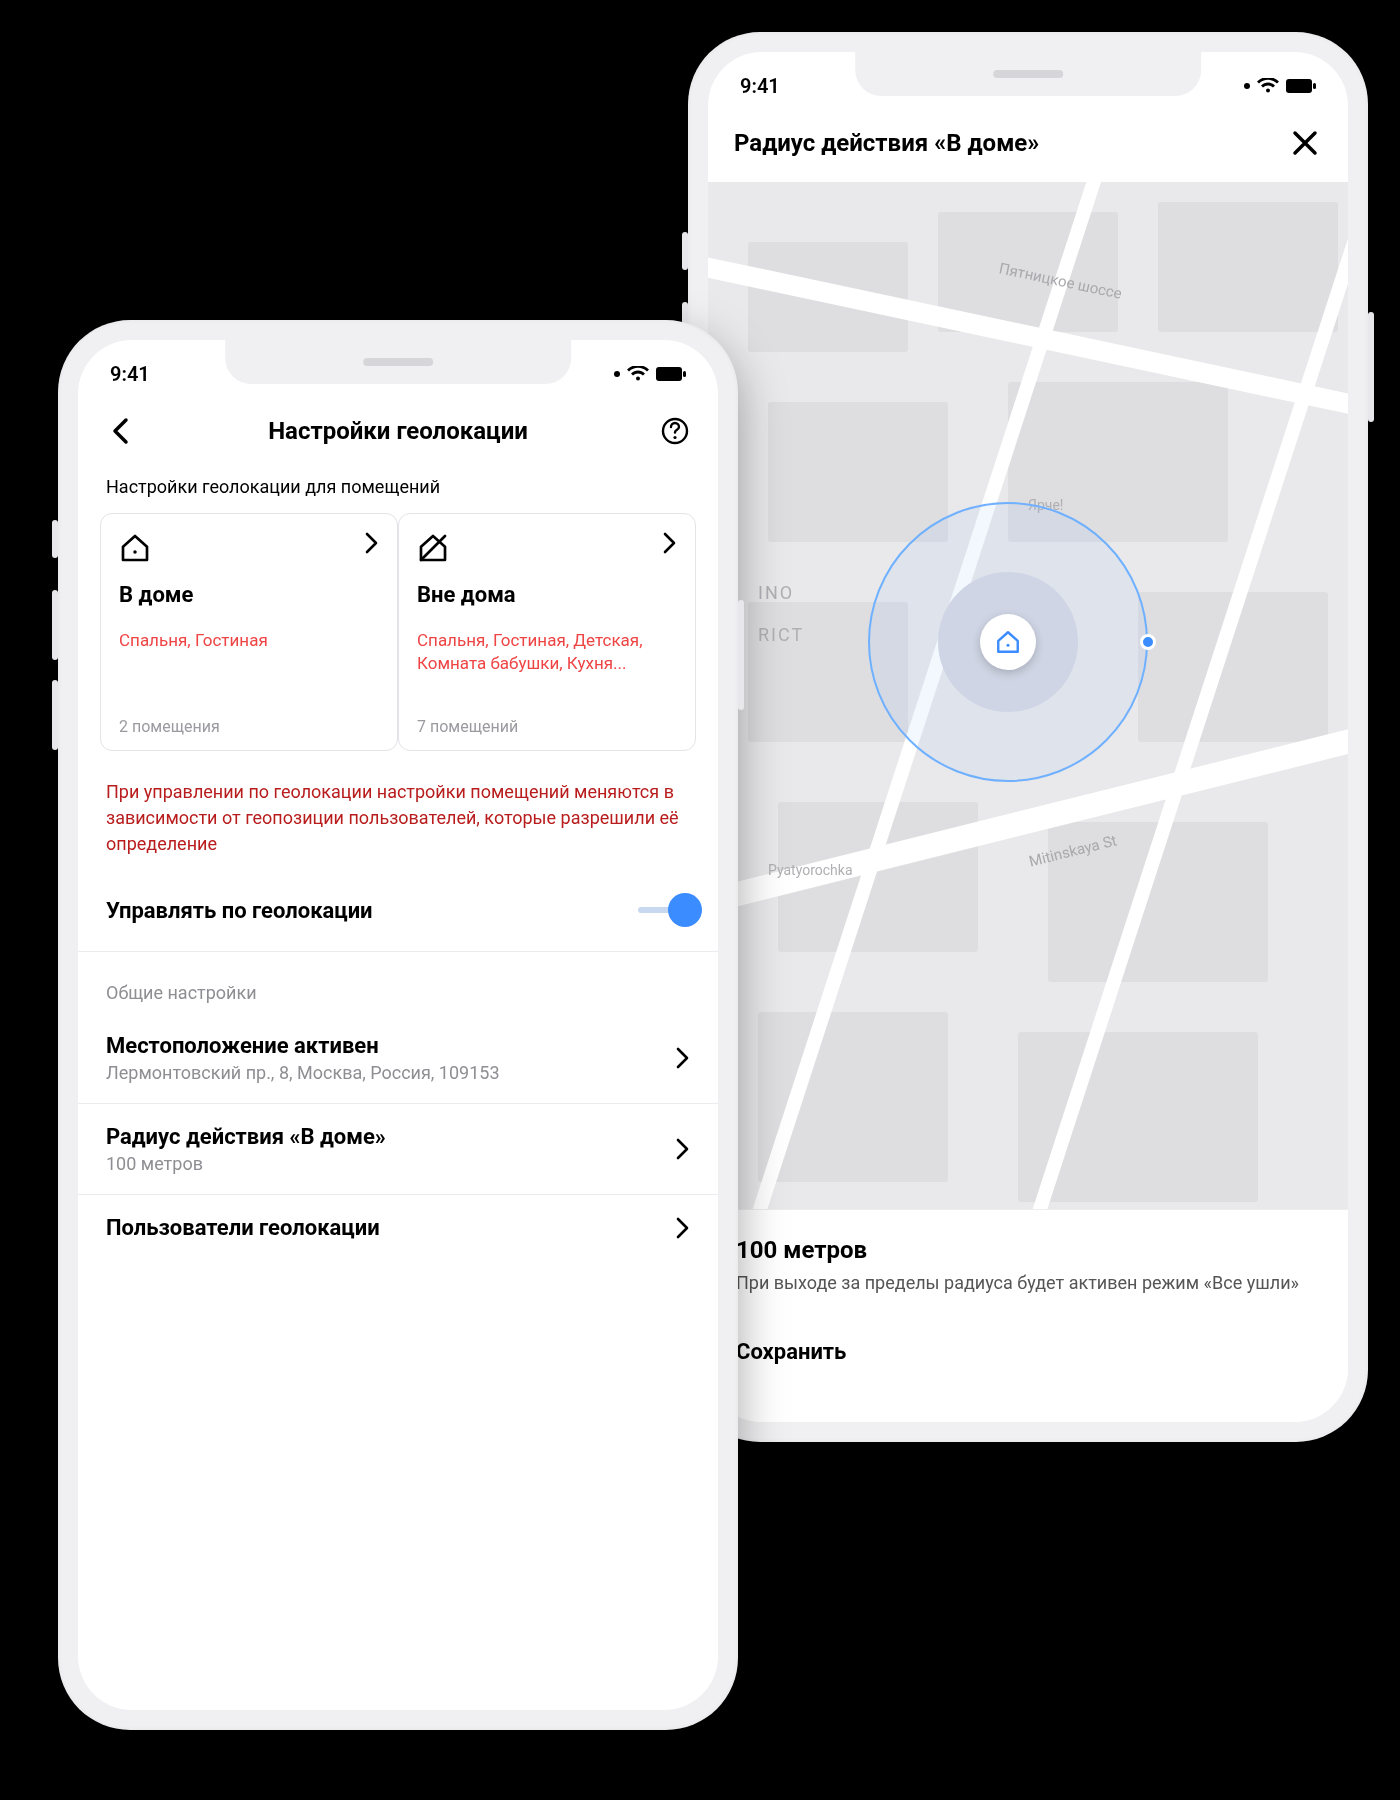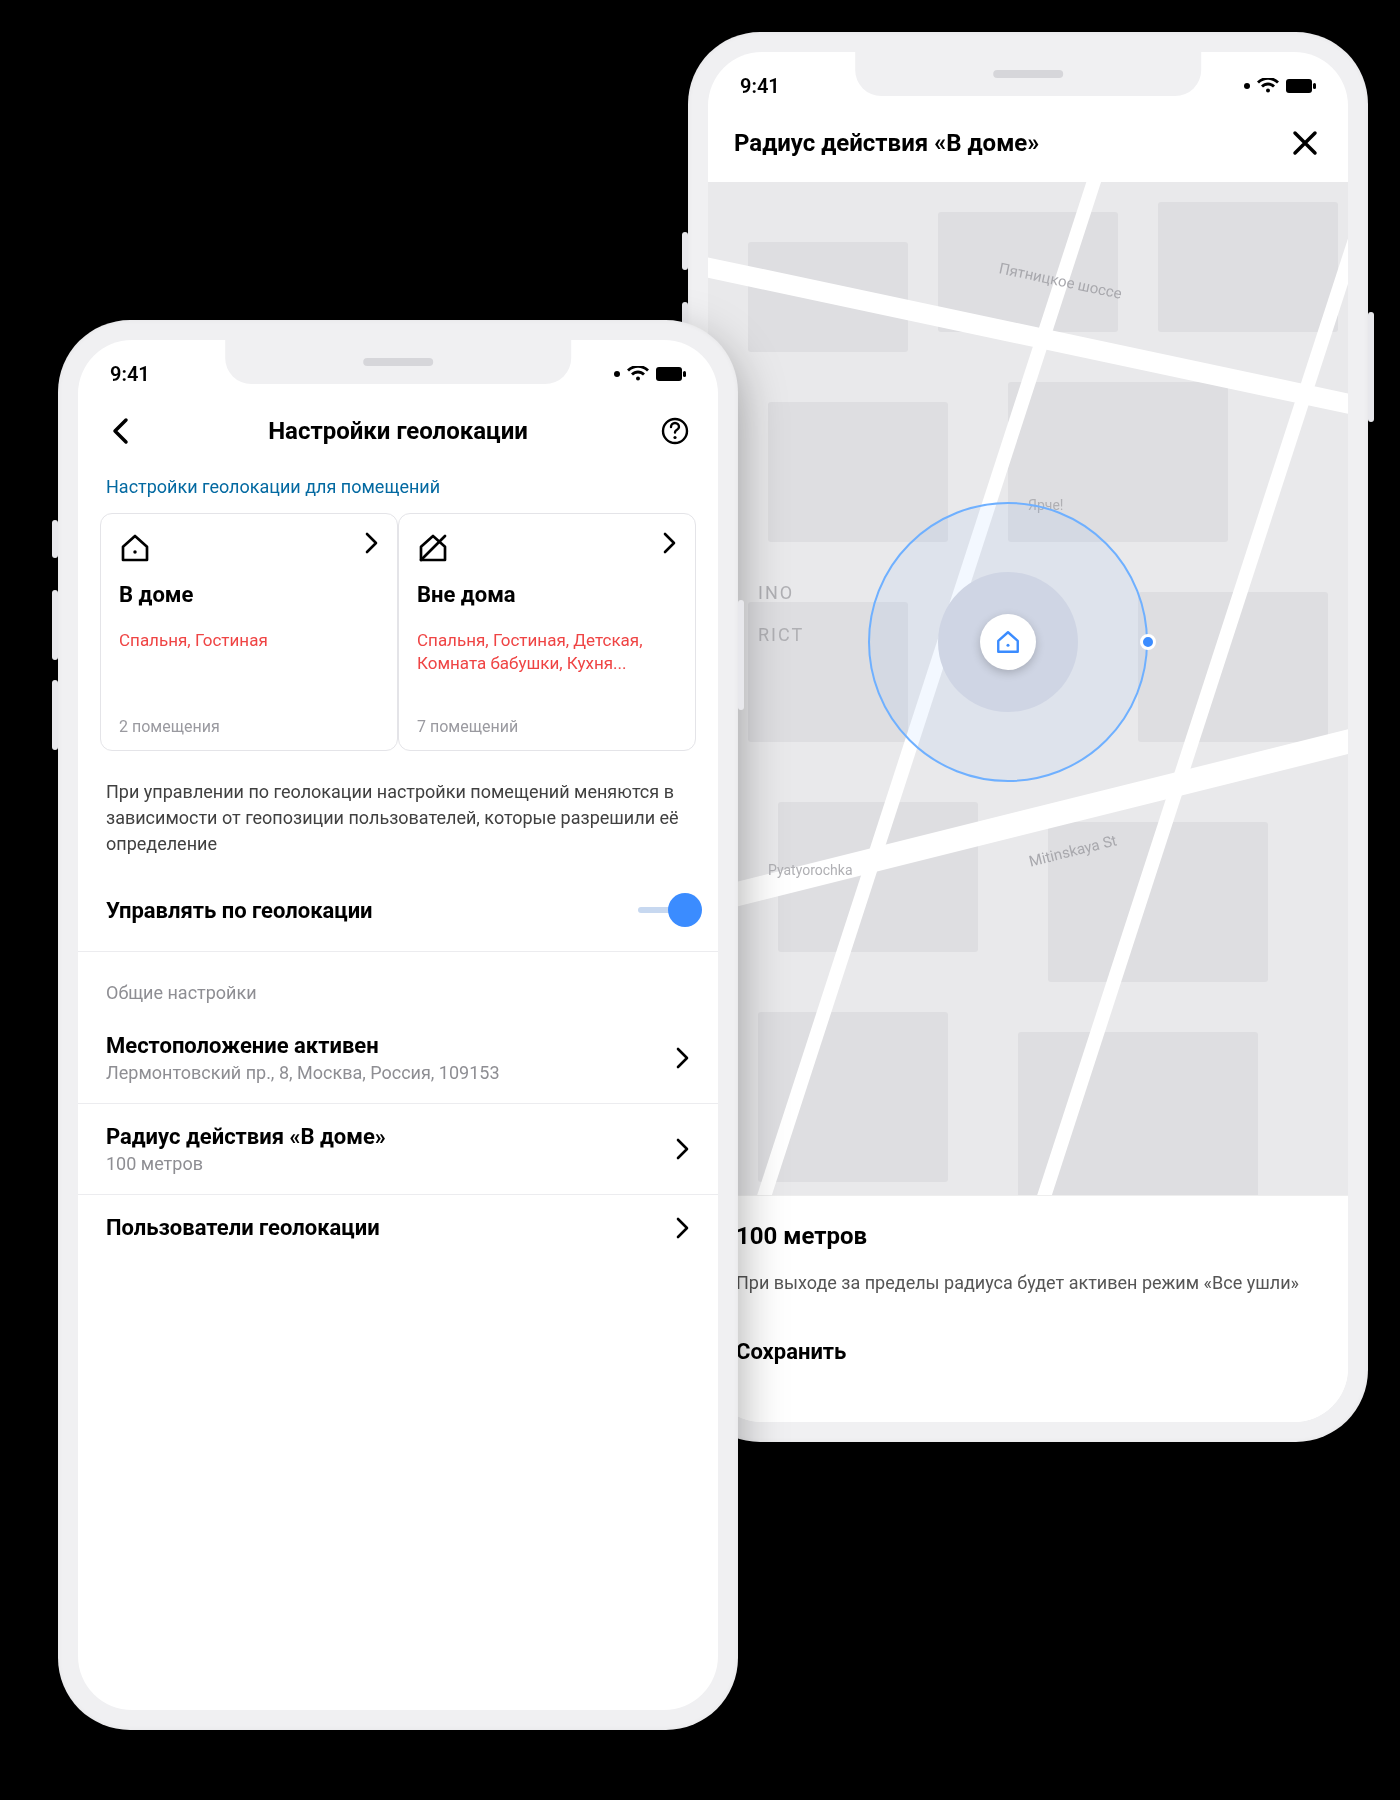--- a/index.html
+++ b/index.html
@@ -61,38 +61,38 @@
 
   .app-header {
     display:flex; align-items:center; justify-content:space-between;
     padding: 18px 26px 22px 26px;
   }
   .app-title { font-size:24px; font-weight:700; }
   .app-title-left { font-size:24px; font-weight:700; flex:1; }
   .icon-btn { width:34px; height:34px; display:flex; align-items:center; justify-content:center; }
 
   .section-label {
-    color:#0369a1; font-size:18px; padding:6px 28px 16px 28px;
+    color:#000000; font-size:18px; padding:6px 28px 16px 28px;
   }
 
   .cards-row {
     display:flex; gap:0; padding:0 22px;
   }
   .card {
     flex:1; border:1px solid #e4e4e8; border-radius:12px;
     padding:18px 18px 14px 18px; position:relative;
   }
   .card-top { display:flex; justify-content:space-between; align-items:flex-start; }
   .card-icon { width:32px; height:32px; }
   .card-title { font-size:22px; font-weight:700; margin-top:18px; }
   .card-sub { font-size:17px; color:#ef4444; margin-top:22px; line-height:1.35; min-height:72px;}
   .card-foot { font-size:16px; color:#9a9aa0; margin-top:16px; }
 
   .info-text {
-    color:#404040; font-size:18px; line-height:1.45;
+    color:#b91c1c; font-size:18px; line-height:1.45;
     padding:28px 16px 20px 28px;
   }
 
   .toggle-row {
     display:flex; justify-content:space-between; align-items:center;
     padding:16px 16px 24px 28px; border-bottom:1px solid #ececef;
   }
   .toggle-label { font-size:22px; font-weight:700; }
   .toggle {
     width:64px; height:34px; position:relative;
@@ -154,21 +154,21 @@
   .bottom-panel {
     position:absolute; bottom:0; left:0; right:0;
     background:#fff; padding:26px 28px 44px 28px;
     border-top:1px solid #eee;
   }
   .panel-shadow {
     position:absolute; bottom:188px; left:0; right:0; height:20px;
     background:linear-gradient(to bottom, rgba(0,0,0,0), rgba(0,0,0,0.04));
   }
   .distance-title { font-size:24px; font-weight:700; }
-  .distance-sub { font-size:18px; color:#555; margin-top:20px; line-height:1.4; }
+  .distance-sub { font-size:18px; color:#555; margin-top:6px; line-height:1.4; }
   .save-btn {
     margin-top:30px; text-align:left; font-size:22px; font-weight:700;
     padding:14px 0;
   }
 </style>
 </head>
 <body>
 
 <div class="phone" style="left:688px; top:32px; width:680px; height:1410px;">
   <div class="btn-side btn-silence" style="left:-6px; top:200px;"></div>

